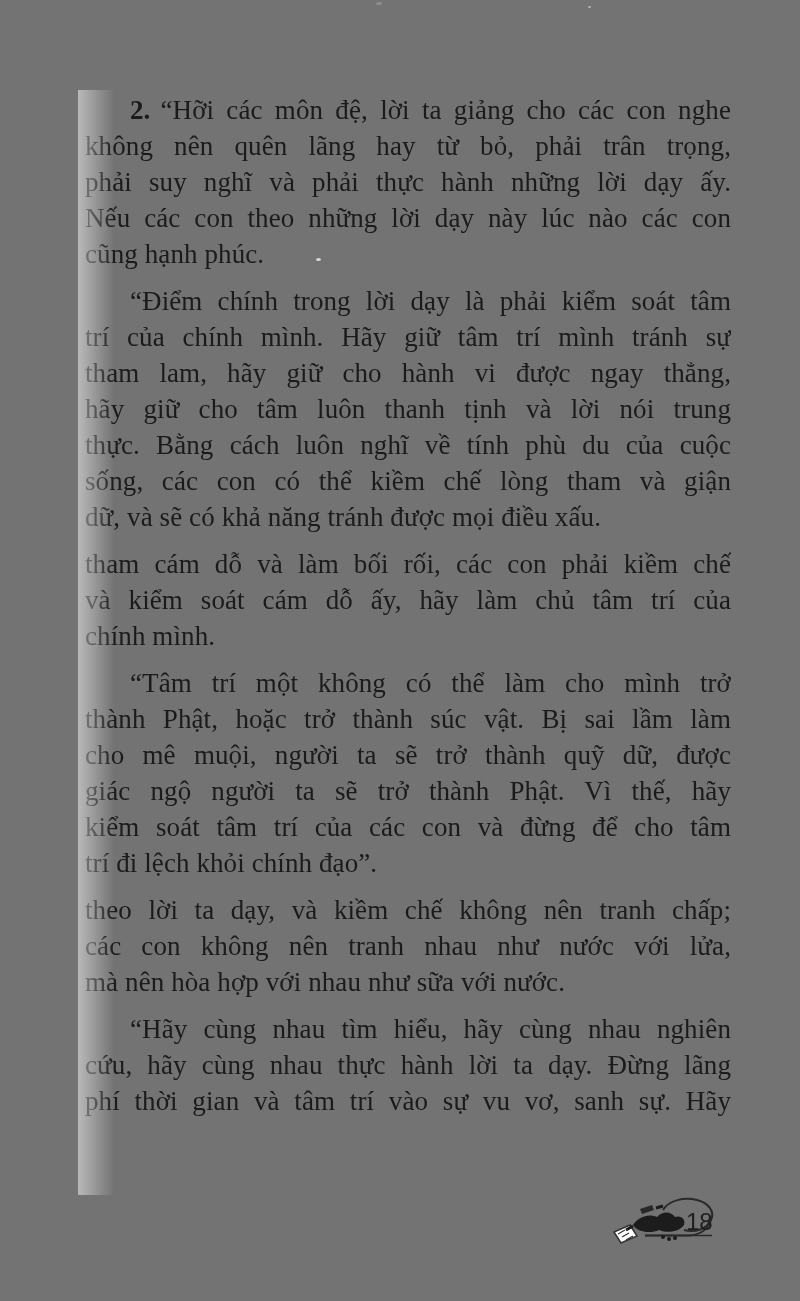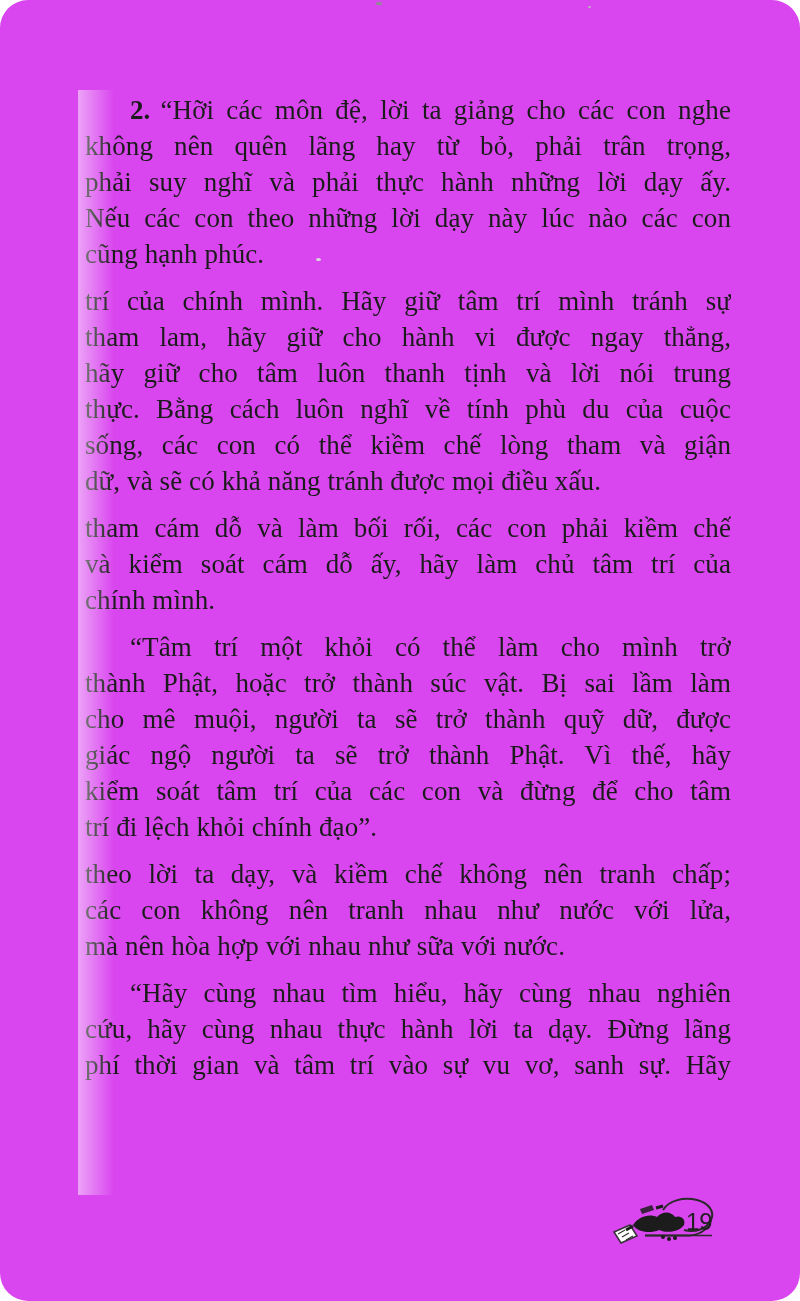--- a/index.html
+++ b/index.html
@@ -6,23 +6,22 @@
   html, body { width:800px; height:1301px; }
   body {
     background:#ffffff;
     font-family:"Liberation Serif","DejaVu Serif",serif;
     position:relative;
     overflow:hidden;
   }
   .page {
     position:relative;
     width:800px; height:1301px;
-    background:#d946ef;
+    background:#737373;
     overflow:hidden;
-    border-radius:28px;
   }
   .text-block {
     position:absolute;
     left:85px; top:92px;
     width:646px;
     color:#1b1b1b;
   }
   .para { margin-top:11px; }
   .para:first-child { margin-top:0; }
   .line {
@@ -76,36 +75,37 @@
 
     <div class="para">
       <div class="line first"><span class="plabel">2.</span><span>“Hỡi các môn đệ, lời ta giảng cho các con nghe</span></div>
       <div class="line">không nên quên lãng hay từ bỏ, phải trân trọng,</div>
       <div class="line">phải suy nghĩ và phải thực hành những lời dạy ấy.</div>
       <div class="line">Nếu các con theo những lời dạy này lúc nào các con</div>
       <div class="line last">cũng hạnh phúc.</div>
     </div>
 
     <div class="para">
+      <div class="line first">“Điểm chính trong lời dạy là phải kiểm soát tâm</div>
       <div class="line">trí của chính mình. Hãy giữ tâm trí mình tránh sự</div>
       <div class="line">tham lam, hãy giữ cho hành vi được ngay thẳng,</div>
       <div class="line">hãy giữ cho tâm luôn thanh tịnh và lời nói trung</div>
       <div class="line">thực. Bằng cách luôn nghĩ về tính phù du của cuộc</div>
       <div class="line">sống, các con có thể kiềm chế lòng tham và giận</div>
       <div class="line last">dữ, và sẽ có khả năng tránh được mọi điều xấu.</div>
     </div>
 
     <div class="para">
       <div class="line">tham cám dỗ và làm bối rối, các con phải kiềm chế</div>
       <div class="line">và kiểm soát cám dỗ ấy, hãy làm chủ tâm trí của</div>
       <div class="line last">chính mình.</div>
     </div>
 
     <div class="para">
-      <div class="line first">“Tâm trí một khỏi có thể làm cho mình trở</div>
+      <div class="line first">“Tâm trí một không có thể làm cho mình trở</div>
       <div class="line">thành Phật, hoặc trở thành súc vật. Bị sai lầm làm</div>
       <div class="line">cho mê muội, người ta sẽ trở thành quỹ dữ, được</div>
       <div class="line">giác ngộ người ta sẽ trở thành Phật. Vì thế, hãy</div>
       <div class="line">kiểm soát tâm trí của các con và đừng để cho tâm</div>
       <div class="line last">trí đi lệch khỏi chính đạo”.</div>
     </div>
 
     <div class="para">
       <div class="line">theo lời ta dạy, và kiềm chế không nên tranh chấp;</div>
       <div class="line">các con không nên tranh nhau như nước với lửa,</div>
@@ -142,15 +142,15 @@
     <circle cx="57" cy="41" r="2" fill="#1c1c1c"></circle>
     <circle cx="63" cy="43" r="2" fill="#1c1c1c"></circle>
     <circle cx="69" cy="42" r="2" fill="#1c1c1c"></circle>
 
     <path d="M8 36 L24 29 L31 40 L15 47 Z" fill="#ffffff" stroke="#333333" stroke-width="1.5"></path>
     <path d="M12 38 L19 34 M16 41 L23 37 M20 44 L27 40" stroke="#333333" stroke-width="1.2" fill="none"></path>
 
     <path d="M27 30 L20 34" stroke="#1c1c1c" stroke-width="3" fill="none"></path>
   </svg>
 
-  <div class="page-number">19</div>
+  <div class="page-number">18</div>
 
 </div>
 
 </body></html>

